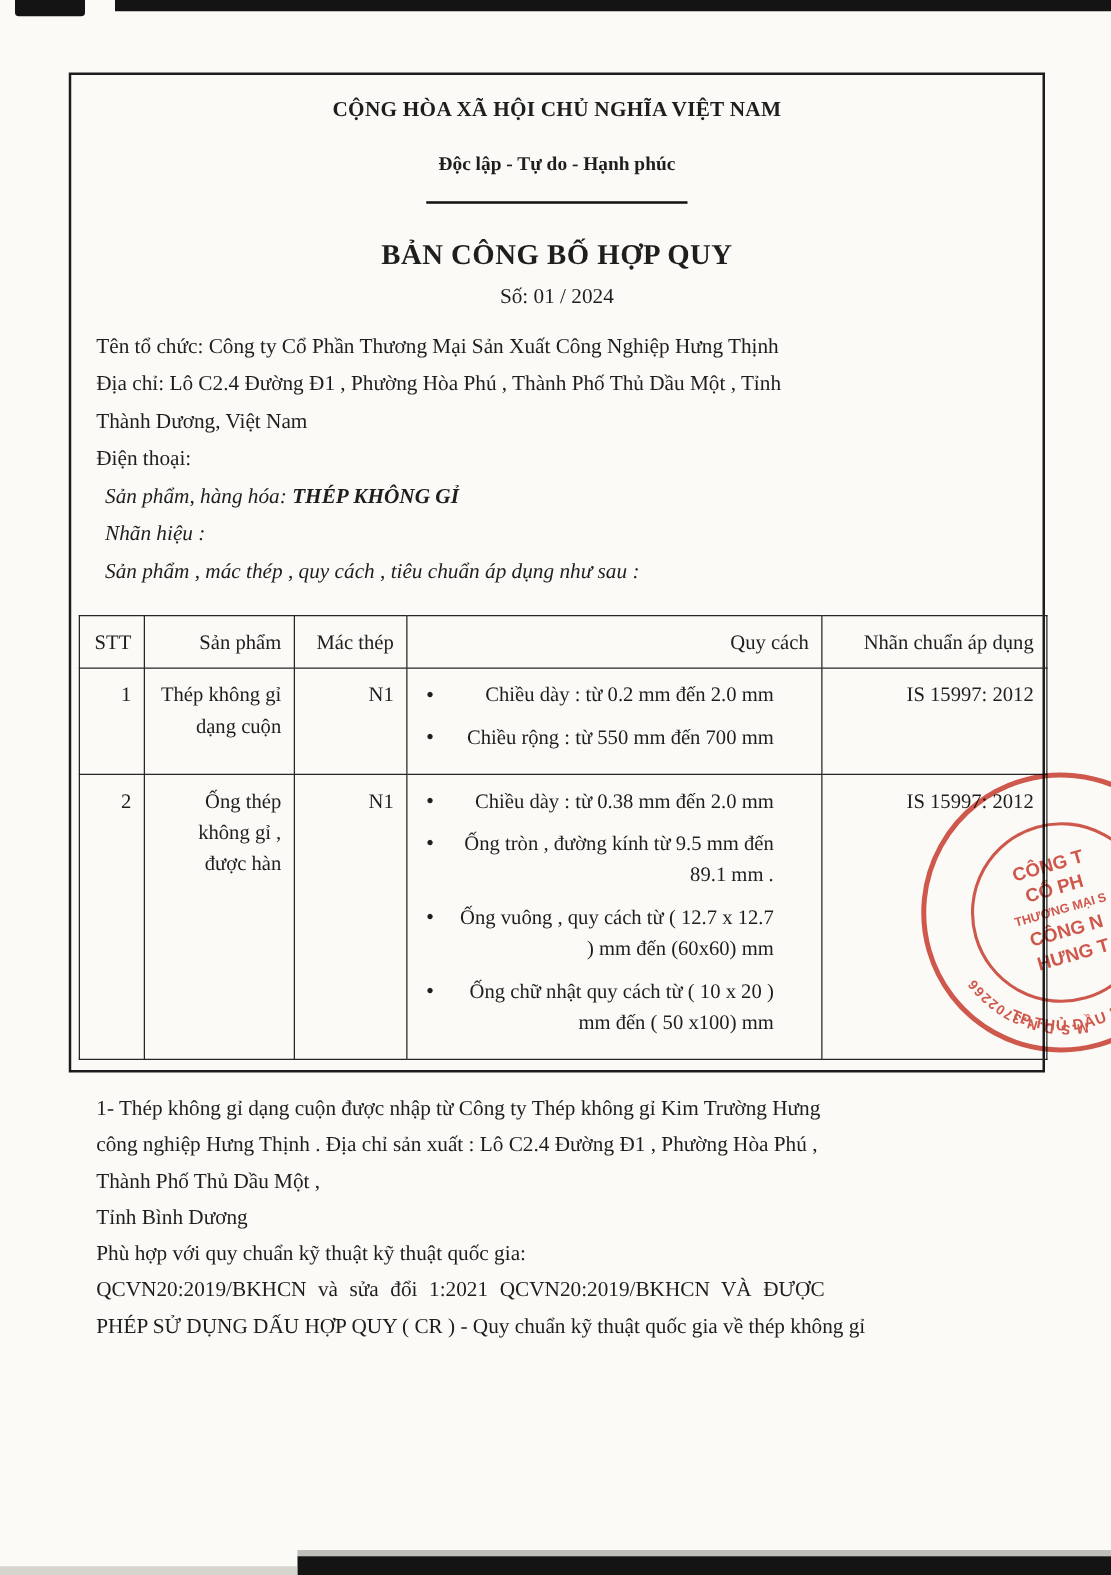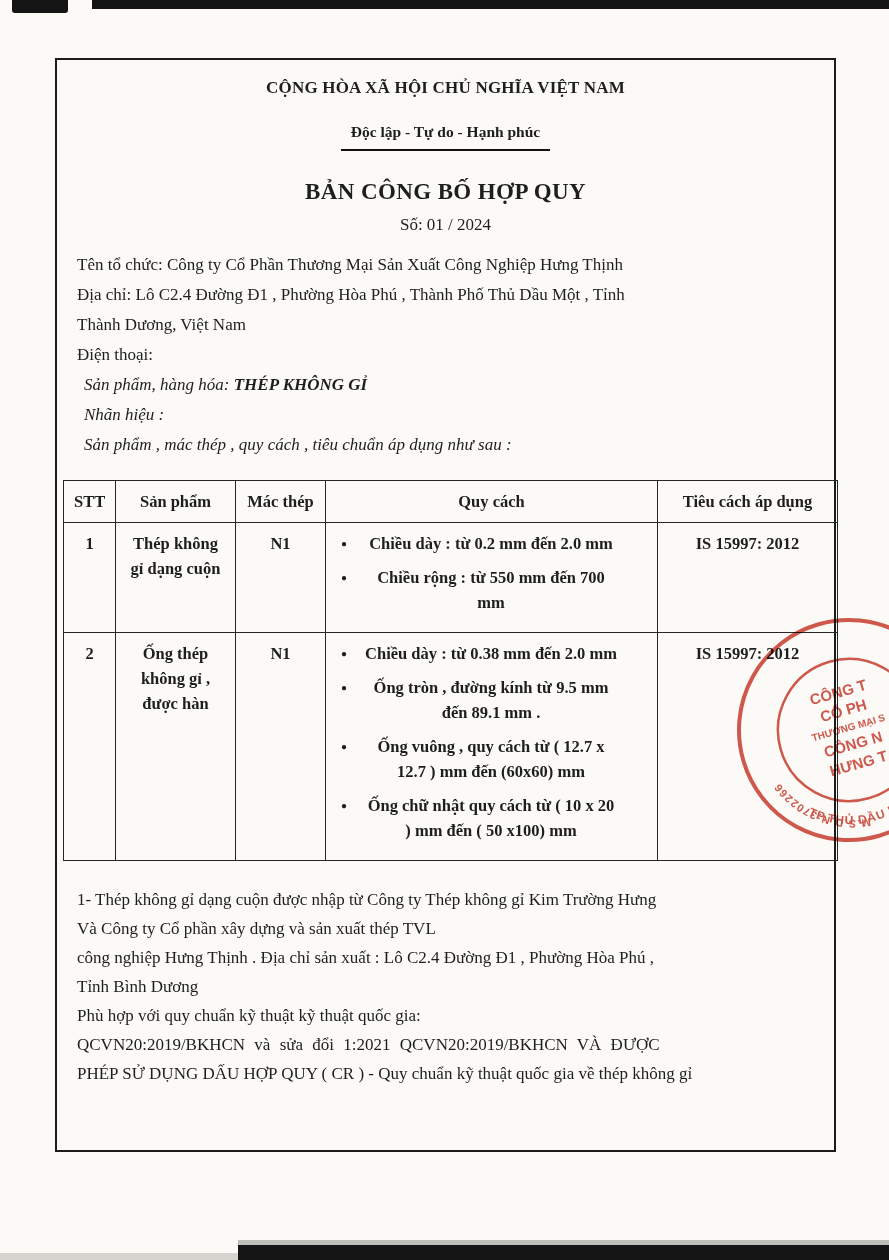--- a/index.html
+++ b/index.html
@@ -10,44 +10,44 @@
   }
   
   .artifact{position:absolute;background:#141414;}
   .artifact.top-strip{top:0;left:92px;right:0;height:9px;}
   .artifact.top-corner{top:0;left:12px;width:56px;height:13px;border-radius:0 0 3px 3px;}
   .artifact.bottom-strip{bottom:0;left:238px;right:0;height:15px;}
   .artifact.bottom-gray{bottom:15px;left:238px;right:0;height:5px;background:#8d8d88;opacity:.55;}
   .artifact.bottom-left-gray{bottom:0;left:0;width:238px;height:7px;background:#a6a69f;opacity:.45;}
 
   .frame{
-    position:absolute;left:55px;top:58px;width:781px;height:1094px;
+    position:absolute;left:55px;top:58px;width:781px;height:800px;
     border:2px solid #1c1c1c;box-sizing:border-box;padding:16px 20px 0;
     background:transparent;
   }
   .head{text-align:center;}
   .national{font-size:17px;font-weight:bold;line-height:24px;letter-spacing:.2px;}
   .motto{display:inline-block;font-size:15.5px;font-weight:bold;line-height:21px;
-    border-bottom:2px solid #111;padding:1px 10px 7px;margin-top:2px;}
+    border-bottom:2px solid #111;padding:1px 10px 19px;margin-top:2px;}
   .title{font-size:23px;font-weight:bold;margin:27px 0 0;letter-spacing:.4px;line-height:28px;}
   .doc-number{font-size:17px;margin-top:7px;line-height:24px;}
 
   .info{margin-top:13px;font-size:17px;line-height:30px;}
   .info p{margin:0;}
   .info p.ind{padding-left:7px;font-style:italic;}
   .bold{font-weight:bold;}
 
   table.spec{
     border-collapse:collapse;table-layout:fixed;
     width:774px;margin:20px 0 0 -14px;
     font-size:16.5px;line-height:25px;
   }
   table.spec th, table.spec td{
-    border:1.6px solid #262626;vertical-align:top;text-align:center;
-    font-weight:bold;padding:8px 10px;
+    border:1.6px solid #262626;vertical-align:top;text-align:right;
+    font-weight:normal;padding:8px 10px;
   }
   col.c-stt{width:52px;} col.c-sp{width:120px;} col.c-mt{width:90px;}
   col.c-qc{width:332px;} col.c-tc{width:180px;}
   td.center, th.center{text-align:center;}
   ul.specs{margin:0;padding:0;list-style:none;}
   ul.specs li{position:relative;padding:0 28px 0 27px;margin:0 0 9px;}
   ul.specs li::before{content:"●";position:absolute;left:5px;top:0;font-size:10px;line-height:25px;}
 
   .notes{margin-top:24px;font-size:17px;line-height:29px;}
   .notes p{margin:0;}
@@ -94,21 +94,21 @@
         <col class="c-mt">
         <col class="c-qc">
         <col class="c-tc">
     </colgroup>
     <thead>
       <tr>
         <th>STT</th>
         <th>Sản phẩm</th>
         <th>Mác thép</th>
         <th>Quy cách</th>
-        <th>Tiêu cách áp dụng</th>
+        <th>Nhãn chuẩn áp dụng</th>
       </tr>
     </thead>
     <tbody>
       <tr>
         <td class="center">1</td>
         <td>Thép không gỉ dạng cuộn</td>
         <td class="center">N1</td>
         <td>
           <ul class="specs">
             <li>Chiều dày : từ 0.2 mm đến 2.0 mm</li>
@@ -129,22 +129,22 @@
             <li>Ống chữ nhật quy cách từ ( 10 x 20 ) mm đến ( 50 x100) mm</li>
           </ul>
         </td>
         <td>IS 15997: 2012</td>
       </tr>
     </tbody>
   </table>
 
   <div class="notes">
     <p class="ml18">1-  Thép không gỉ dạng cuộn được nhập từ Công ty Thép không gỉ Kim Trường Hưng</p>
-    <p class="ml18">Và Công ty Cổ phần xây dựng và sản xuất thép TVL</p>
     <p class="ml48">công nghiệp Hưng Thịnh . Địa chỉ sản xuất : Lô C2.4 Đường Đ1 , Phường Hòa Phú ,</p>
+    <p class="ml48">Thành Phố Thủ Dầu Một ,</p>
     <p class="ml8">Tỉnh Bình Dương</p>
     <p class="ml8">Phù hợp với quy chuẩn kỹ thuật kỹ thuật quốc gia:</p>
     <p class="ml18 spread">QCVN20:2019/BKHCN và sửa đổi 1:2021 QCVN20:2019/BKHCN VÀ ĐƯỢC</p>
     <p>PHÉP SỬ DỤNG DẤU HỢP QUY ( CR ) -  Quy chuẩn kỹ thuật quốc gia về thép không gỉ</p>
   </div>
 
 </div>
 
 <div class="stamp">
   <svg viewBox="0 0 240 240" width="240" height="240">

